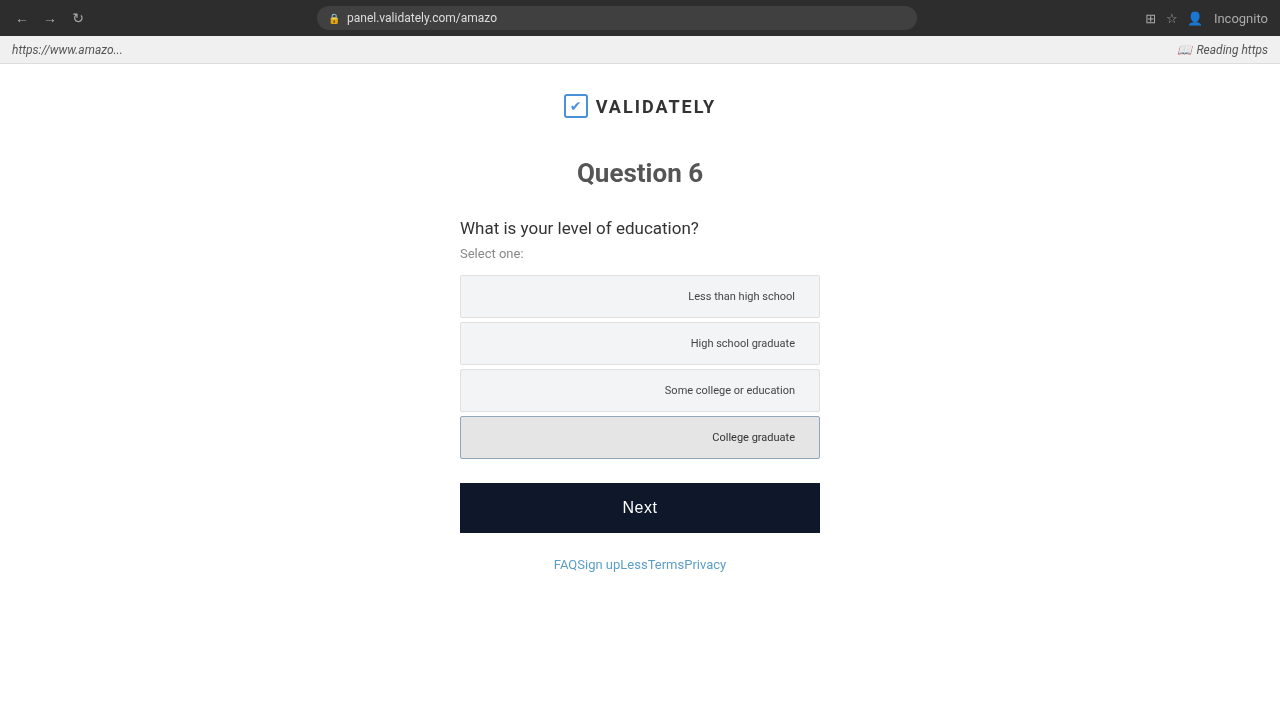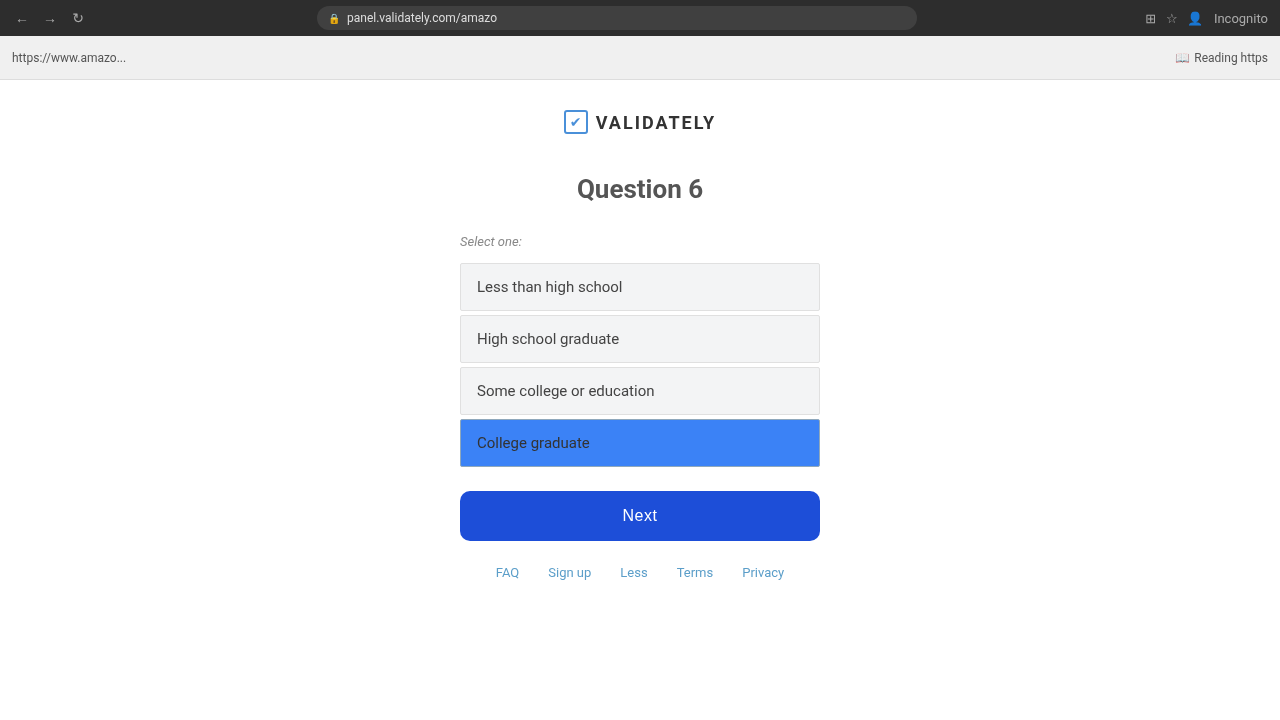--- a/index.html
+++ b/index.html
@@ -56,26 +56,27 @@
 
     .browser-right-icons {
       display: flex;
       align-items: center;
       gap: 10px;
       color: #aaa;
       font-size: 13px;
     }
 
     .browser-toolbar {
-      height: 44px;
+      height: 28px;
       background: #f0f0f0;
       border-bottom: 1px solid #ddd;
       display: flex;
       align-items: center;
       padding: 0 12px;
+      font-style: italic;
     }
 
     .amazon-tab {
       font-size: 12px;
       color: #555;
     }
 
     .reading-list-btn {
       margin-left: auto;
       display: flex;
@@ -136,66 +137,66 @@
     .question-text {
       font-size: 17px;
       color: #333;
       margin-bottom: 8px;
       font-weight: 400;
     }
 
     .select-hint {
       font-size: 13px;
       color: #888;
-      font-style: italic;
       margin-bottom: 14px;
     }
 
     .options-list {
       display: flex;
       flex-direction: column;
       gap: 0;
       margin-bottom: 20px;
     }
 
     .option-item {
-      padding: 14px 16px;
+      padding: 14px 24px;
       background: #f3f4f5;
       border: 1px solid #e0e0e0;
       cursor: pointer;
-      font-size: 15px;
+      font-size: 11px;
       color: #444;
       transition: background 0.1s;
       margin-bottom: 4px;
       border-radius: 2px;
+      text-align: right;
     }
 
     .option-item.selected {
-      background: #3b82f6;
+      background: #e5e5e5;
       color: #333;
       border-color: #8fa8bc;
     }
 
     .next-button {
       width: 100%;
       padding: 16px;
-      background: #1d4ed8;
+      background: #0f172a;
       color: #fff;
       border: none;
-      border-radius: 10px;
+      border-radius: 0;
       font-size: 16px;
       font-weight: 500;
       cursor: pointer;
       letter-spacing: 0.5px;
       margin-bottom: 24px;
     }
 
     .footer-links {
       display: flex;
-      gap: 29px;
+      gap: 0;
       justify-content: center;
     }
 
     .footer-link {
       font-size: 13px;
       color: #5b9ec9;
       text-decoration: none;
       cursor: pointer;
     }
   </style>
@@ -232,20 +233,21 @@
     <div class="logo-icon">
       <span>✔</span>
     </div>
     <span class="logo-text">VALIDATELY</span>
   </div>
 
   <h2 class="question-title">Question 6</h2>
 
   <div class="survey-form">
 
+    <p class="question-text">What is your level of education?</p>
     <p class="select-hint">Select one:</p>
 
     
     <div class="options-list">
 
       <div class="option-item">
         <span>Less than high school</span>
       </div>
 
       <div class="option-item">

